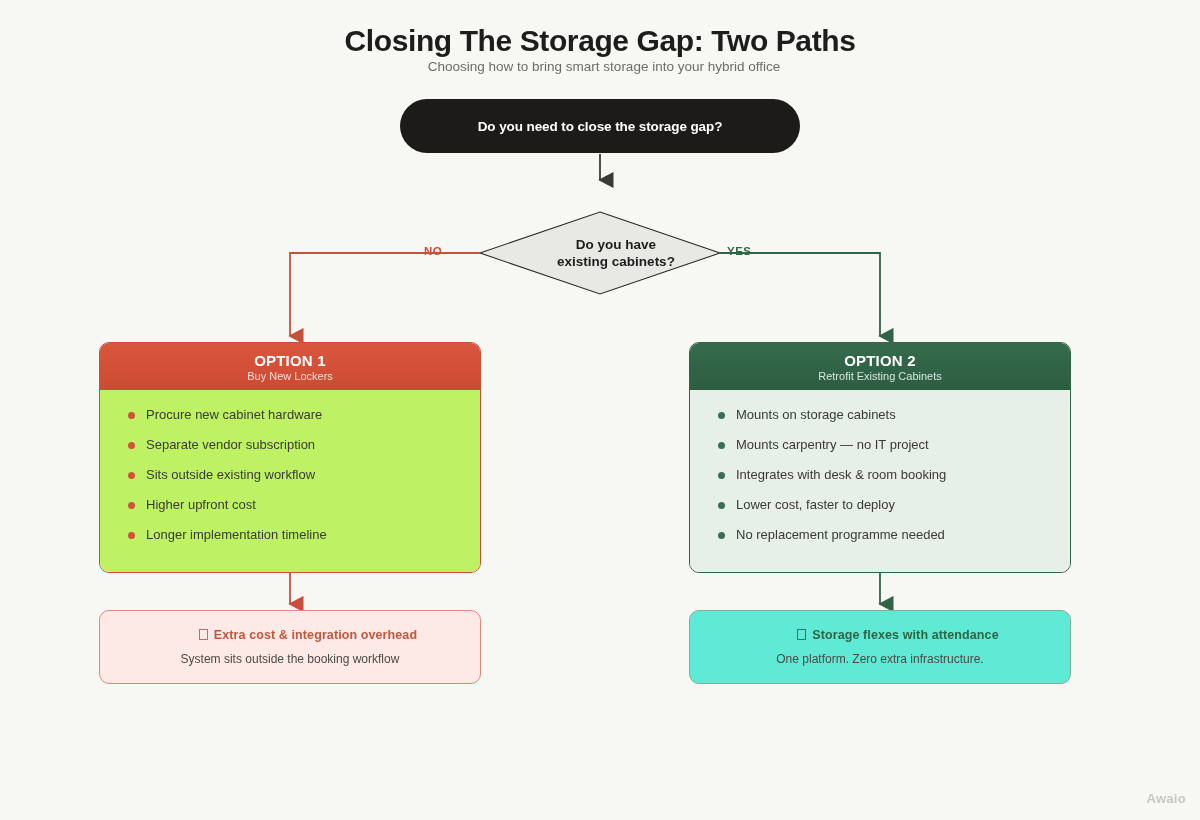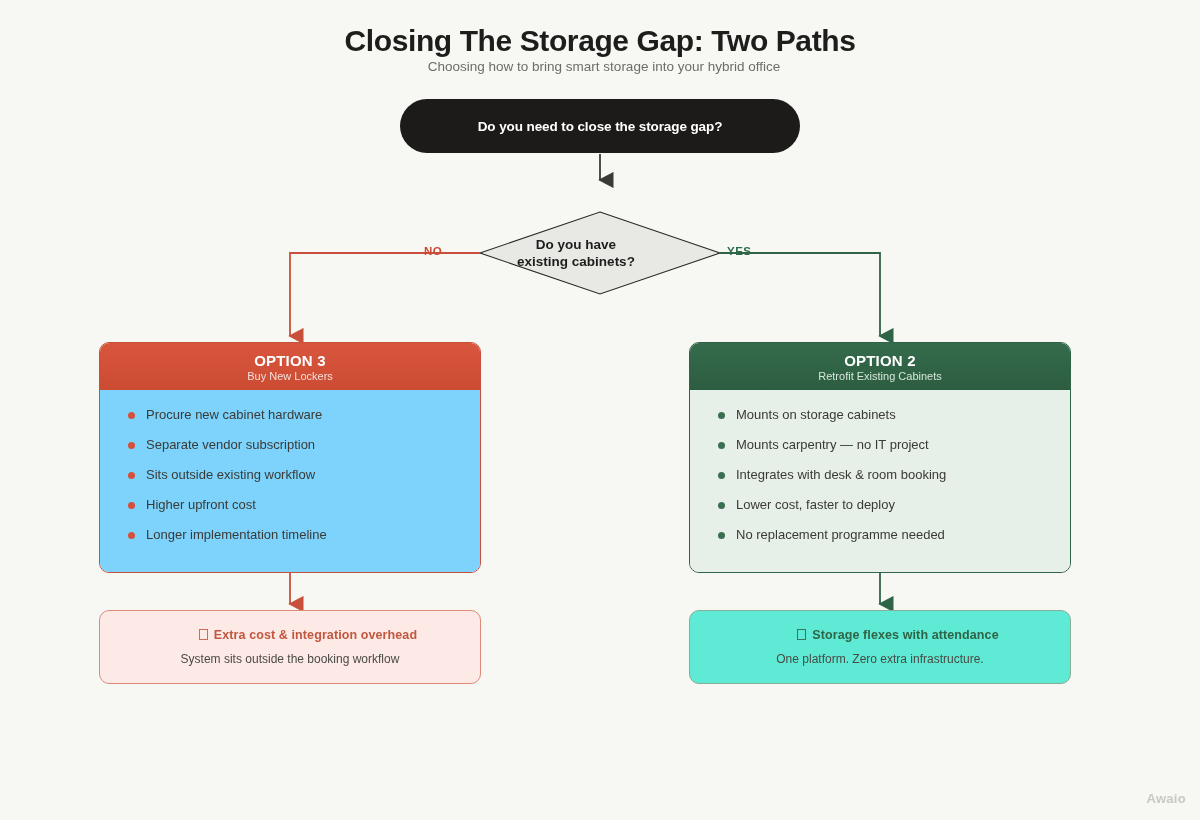--- a/index.html
+++ b/index.html
@@ -33,21 +33,21 @@
     width: 400px; height: 54px;
     background: #1c1b19; border-radius: 27px;
     display: flex; align-items: center; justify-content: center;
   }
   #start-node .label {
     color: #ffffff; font-size: 13.5px; font-weight: 700; letter-spacing: -0.1px;
   }
 
   
   #decision-node {
-    position: absolute; left: 456px; top: 212px;
+    position: absolute; left: 496px; top: 212px;
     width: 240px; height: 82px;
   }
   #decision-node .dtext {
     position: absolute; left: 0; top: 0; width: 240px; height: 82px;
     display: flex; flex-direction: column; align-items: center; justify-content: center;
     font-size: 13.5px; font-weight: 700; color: #1d1d1b; line-height: 1.28;
   }
 
   .branch-label {
     position: absolute; font-size: 11.5px; font-weight: 700; letter-spacing: 0.5px;
@@ -79,21 +79,21 @@
   }
   .bullet-dot {
     width: 7px; height: 7px; border-radius: 50%;
     margin-top: 6px; margin-right: 11px; flex: 0 0 auto;
   }
   .bullet-text { font-size: 13px; color: #3a3a36; line-height: 1.45; }
 
   
   #option-1 { left: 99px; top: 342px; border: 1.6px solid #c8503a; }
   #option-1 .card-header { background: linear-gradient(180deg,#d8563d 0%, #cc4b33 100%); }
-  #option-1 .card-body { background: #7dd3fc; }
+  #option-1 .card-body { background: #bef264; }
   #option-1 .bullet-dot { background: #d4503a; }
 
   
   #option-2 { left: 689px; top: 342px; border: 1.6px solid #2f6446; }
   #option-2 .card-header { background: linear-gradient(180deg,#356b4c 0%, #2d5d41 100%); }
   #option-2 .card-body { background: #e7efe9; }
   #option-2 .bullet-dot { background: #3a7052; }
   #option-2 .opt-sub { color: #d7e6dc; }
 
   
@@ -174,21 +174,21 @@
       <span>Do you have</span>
       <span>existing cabinets?</span>
     </div>
   </div>
 
   <div id="branch-no" class="branch-label">NO</div>
   <div id="branch-yes" class="branch-label">YES</div>
 
   <div id="option-1" class="option-card">
     <div class="card-header">
-      <div class="opt-title">OPTION 3</div>
+      <div class="opt-title">OPTION 1</div>
       <div class="opt-sub">Buy New Lockers</div>
     </div>
     <div class="card-body">
       <div class="bullet-row">
         <span class="bullet-dot"></span>
         <span class="bullet-text">Procure new cabinet hardware</span>
       </div>
       <div class="bullet-row">
         <span class="bullet-dot"></span>
         <span class="bullet-text">Separate vendor subscription</span>

